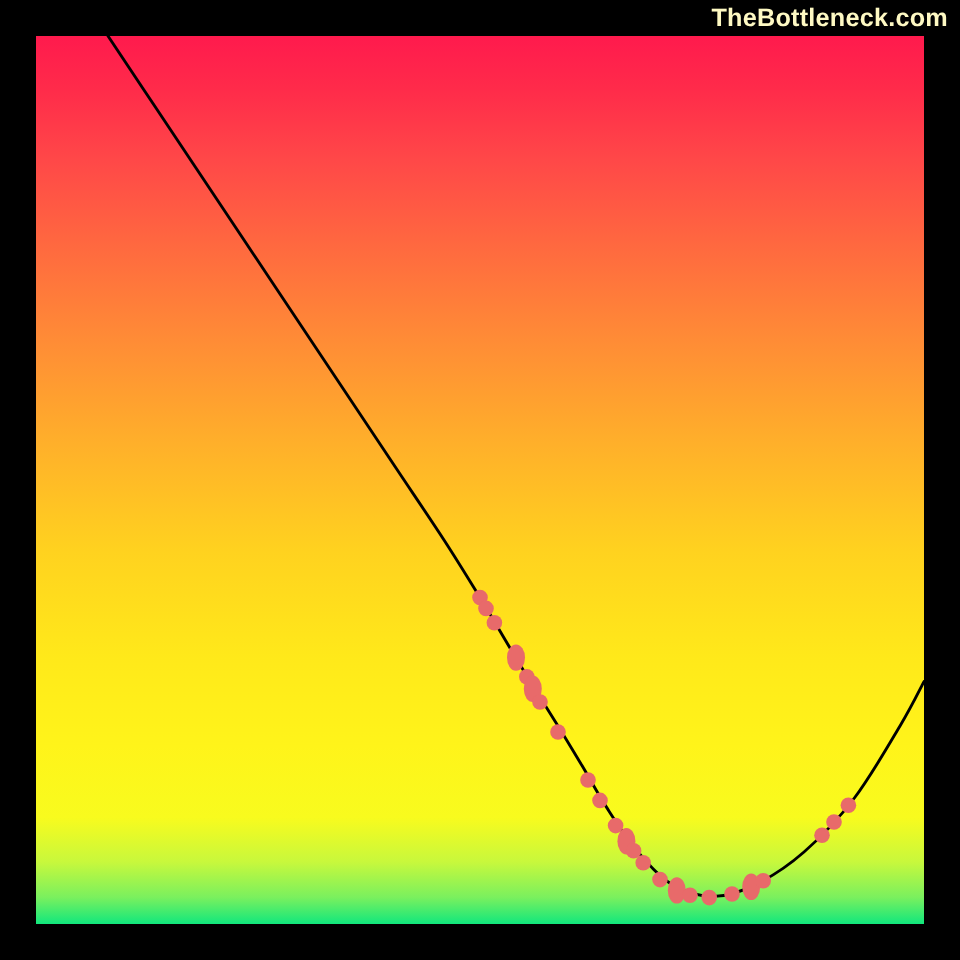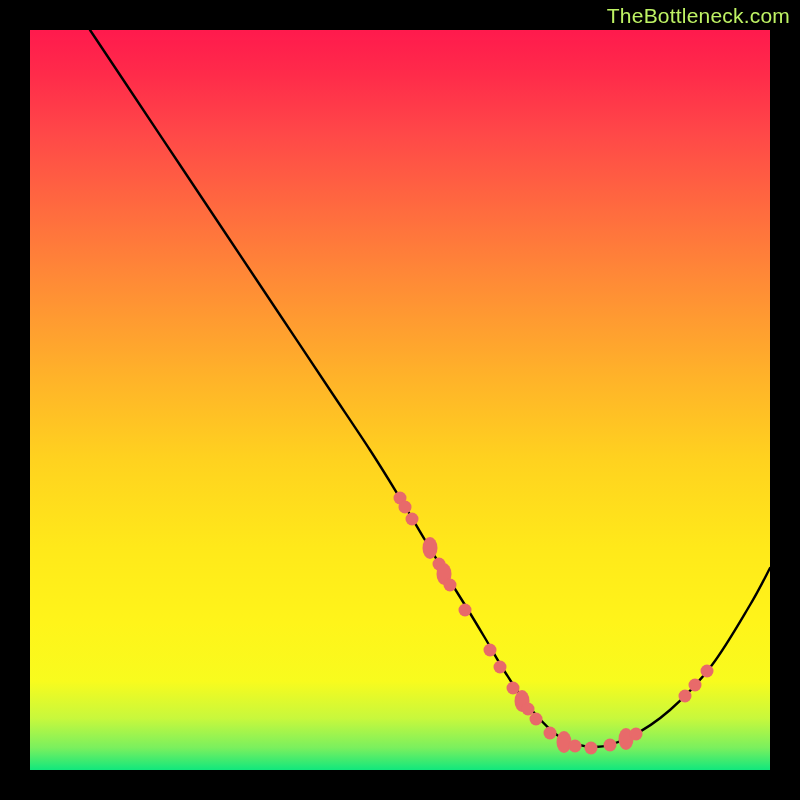--- a/index.html
+++ b/index.html
@@ -30,24 +30,24 @@
       #f8fb1e 88%,
       #c8f83c 93%,
       #7af05e 97%,
       #11e77d 100%
     );
   }
   .attribution {
     position: absolute;
     top: 4px;
     right: 10px;
-    color: #bef264;
+    color: #fef9c3;
     font-size: 21px;
     letter-spacing: 0.2px;
-    font-weight: 400;
+    font-weight: 700;
   }
   svg.plot {
     position: absolute;
     left: 0;
     top: 0;
     width: 740px;
     height: 740px;
     overflow: visible;
   }
   .curve {

